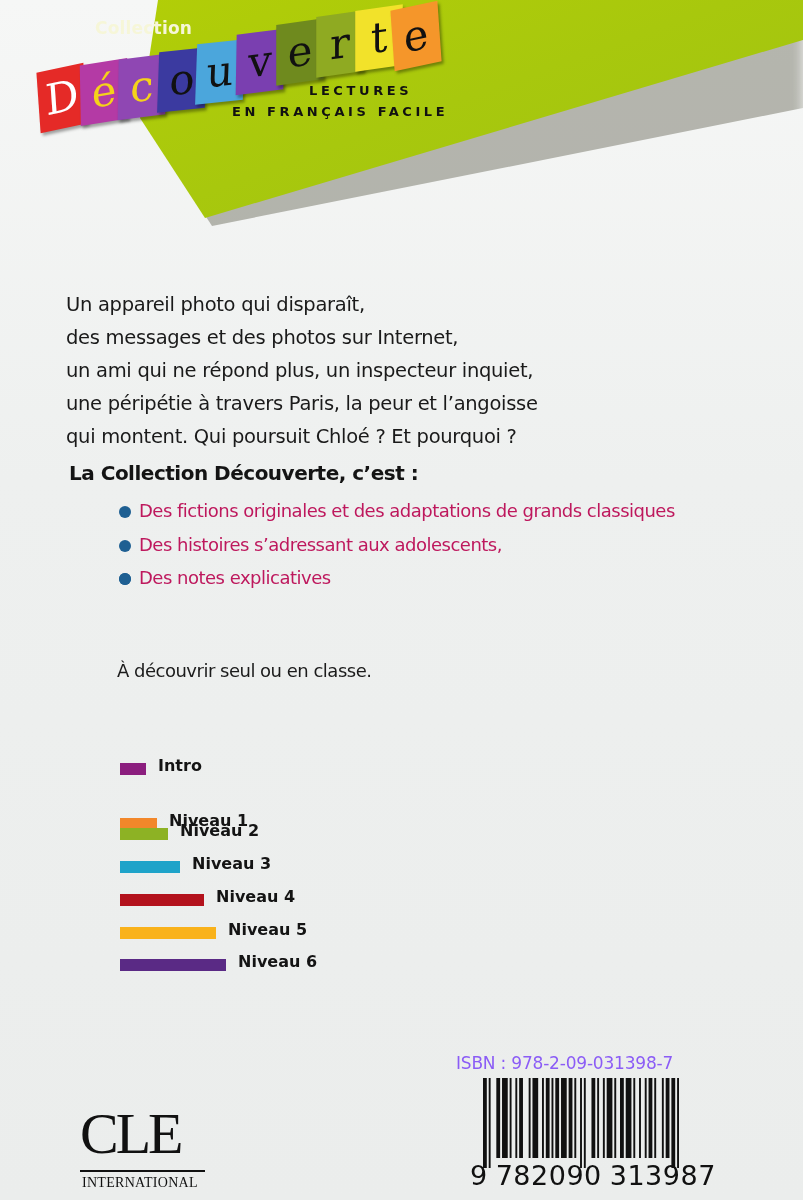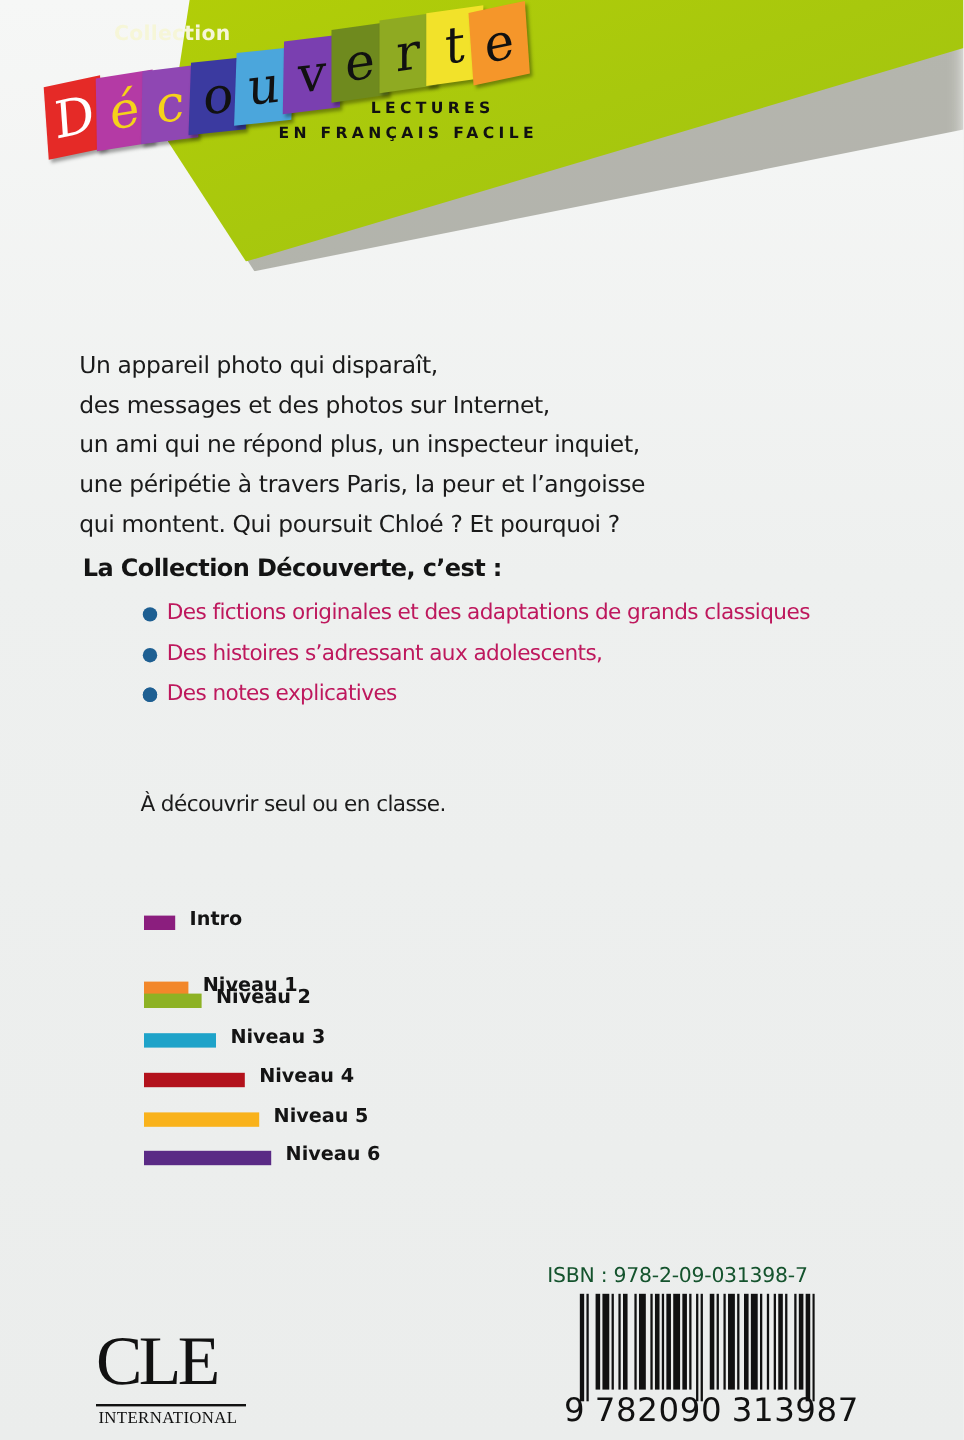--- a/index.html
+++ b/index.html
@@ -72,21 +72,21 @@
       font-size: 18px; letter-spacing: -0.5px; color: #1b1b1b; white-space: nowrap;
     }
     
     .levels { position: absolute; left: 120px; top: 755px; }
     .level { position: absolute; left: 0; height: 20px; display: flex; align-items: flex-end; }
     .level .bar { height: 12px; display: inline-block; }
     .level .label { font-weight: bold; font-size: 16px; margin-left: 12px; color: #141414; white-space: nowrap; }
     
     .isbn {
       position: absolute; left: 456px; top: 1053px; font-size: 17px; letter-spacing: -0.2px;
-      color: #14532d; white-space: nowrap;
+      color: #8b5cf6; white-space: nowrap;
     }
     .barcode { position: absolute; left: 483px; top: 1078px; width: 196px; height: 90px; }
     .barcode-digits {
       position: absolute; left: 470px; top: 1160px; font-size: 27px; letter-spacing: 0.5px;
       color: #111; white-space: nowrap;
     }
     .barcode-digits .gap { display: inline-block; width: 8px; }
     
     .cle {
       position: absolute; left: 80px; top: 1105px;

